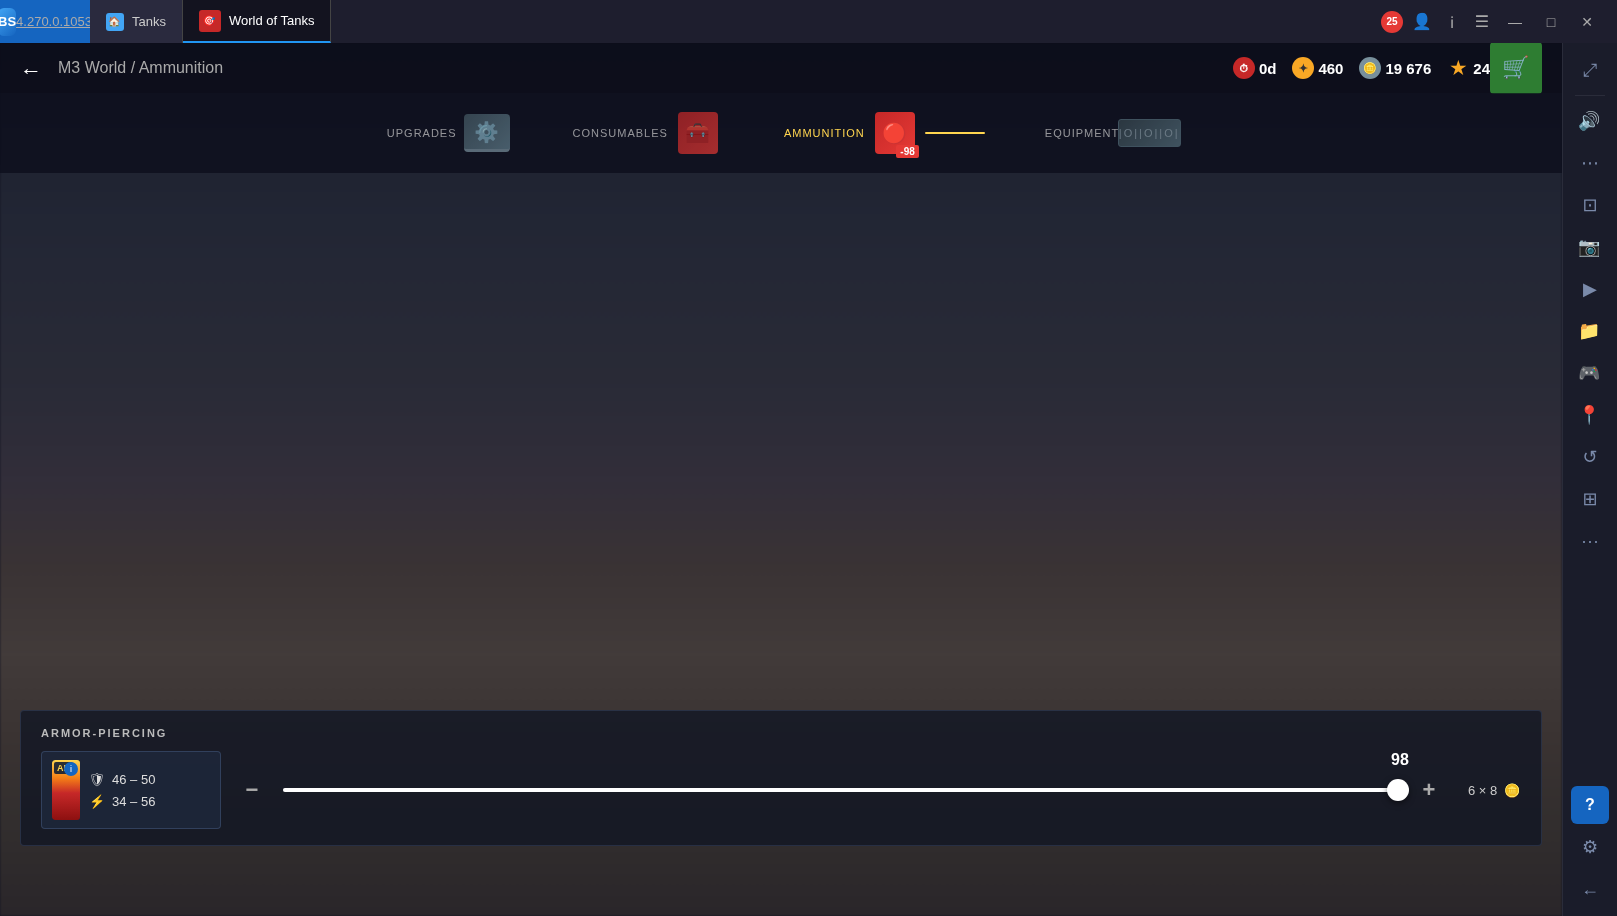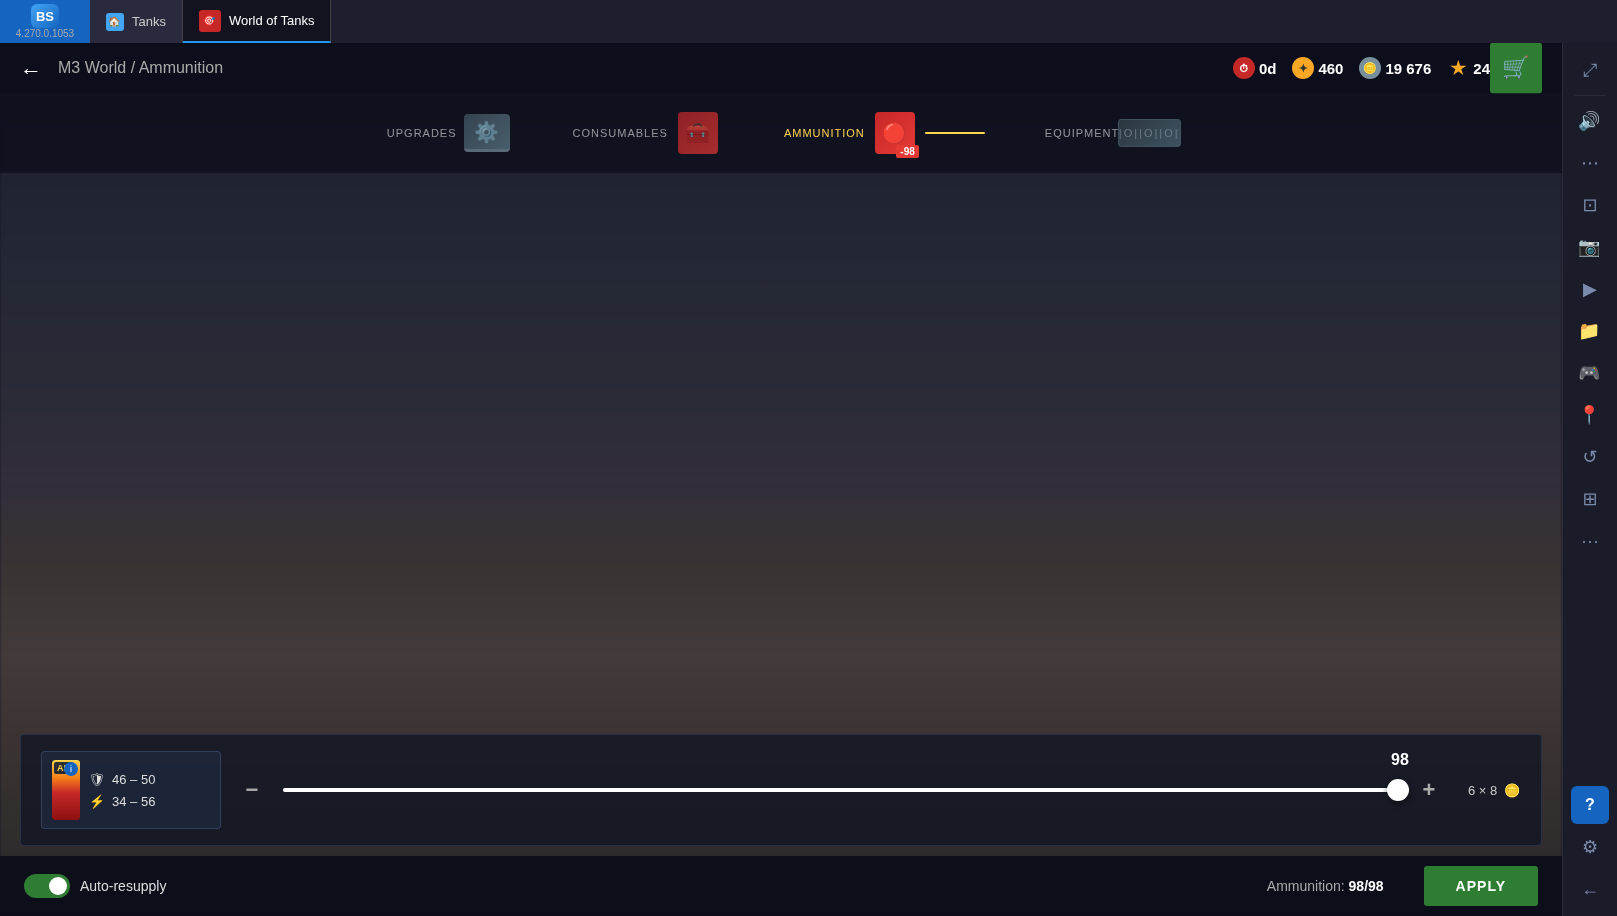--- a/index.html
+++ b/index.html
@@ -20,41 +20,41 @@
       background: #1e1e2e;
       display: flex;
       align-items: center;
       z-index: 100;
     }
     .bluestacks-logo {
       width: 90px;
       height: 43px;
       background: #1565c0;
       display: flex;
-      flex-direction: column;
       align-items: center;
       justify-content: center;
       padding: 4px;
       flex-shrink: 0;
     }
     .bs-icon {
       width: 28px;
       height: 28px;
       background: linear-gradient(135deg, #42a5f5, #1565c0);
       border-radius: 6px;
       display: flex;
       align-items: center;
       justify-content: center;
       font-weight: bold;
       color: white;
       font-size: 13px;
     }
     .bs-version {
-      font-size: 10px;
+      font-size: 13px;
       color: #aaa;
+      text-decoration: underline;
     }
     .tab-home {
       height: 43px;
       background: #2a2a3e;
       display: flex;
       align-items: center;
       padding: 0 16px;
       gap: 8px;
       color: #ccc;
       font-size: 13px;
@@ -615,20 +615,31 @@
   </div>
   <div class="tab-home">
     <div class="tab-home-icon">🏠</div>
     <span>Tanks</span>
   </div>
   <div class="tab-game">
     <div class="tab-game-icon">🎯</div>
     <span>World of Tanks</span>
   </div>
   <div class="title-bar-spacer"></div>
+  <div class="title-bar-controls">
+    <div class="notification-badge">
+      <div class="notif-circle">25</div>
+    </div>
+    <div class="title-icon">👤</div>
+    <div class="title-icon">ℹ</div>
+    <div class="title-icon">☰</div>
+    <div class="win-btn">—</div>
+    <div class="win-btn">□</div>
+    <div class="win-btn close">✕</div>
+  </div>
 </div>
 
 <div class="main-content">
 
   <div class="game-bg"></div>
   <div class="game-bg-overlay"></div>
 
   <div class="top-nav">
     <div class="back-btn">←</div>
     <div class="breadcrumb">
@@ -687,20 +698,21 @@
       <div class="tab-label">EQUIPMENT</div>
       <div class="tab-icon-wrap">
         <div class="tab-img-equipment">|O||O||O|</div>
       </div>
     </div>
   </div>
 
   <div class="game-area">
 
     <div class="ammo-panel">
+      <div class="ammo-type-label">ARMOR-PIERCING</div>
       <div class="ammo-row">
 
         <div class="ammo-card">
           <div class="ammo-img-inner" style="position:relative;">
             <div style="width:52px;height:60px;background:linear-gradient(180deg,#ffd54f 0%,#f57f17 30%,#c62828 55%,#8d1010 100%);border-radius:3px;"></div>
             <div class="ap-badge">AP</div>
             <div class="info-badge">i</div>
           </div>
           <div class="ammo-stats">
             <div class="ammo-stat">
@@ -725,36 +737,20 @@
           <div class="slider-plus">+</div>
           <div class="ammo-count">
             <span>6 × 8</span>
             <span style="margin-left:4px;">🪙</span>
           </div>
         </div>
       </div>
     </div>
   </div>
 
-  <div class="bottom-bar">
-    <div class="auto-resupply">
-      <div class="toggle-track">
-        <div class="toggle-thumb"></div>
-      </div>
-      <span>Auto-resupply</span>
-    </div>
-    <div class="bottom-spacer"></div>
-    <div class="ammo-status">
-      <span>Ammunition:</span>
-      <strong>
-        <span>98</span>/<span>98</span>
-      </strong>
-    </div>
-    <button class="apply-btn">APPLY</button>
-  </div>
 </div>
 
 <div class="right-sidebar">
   <div class="sidebar-icon">⤢</div>
   <div class="sidebar-divider"></div>
   <div class="sidebar-icon">🔊</div>
   <div class="sidebar-icon">⋯</div>
   <div class="sidebar-icon">⊡</div>
   <div class="sidebar-icon">📷</div>
   <div class="sidebar-icon">▶</div>

